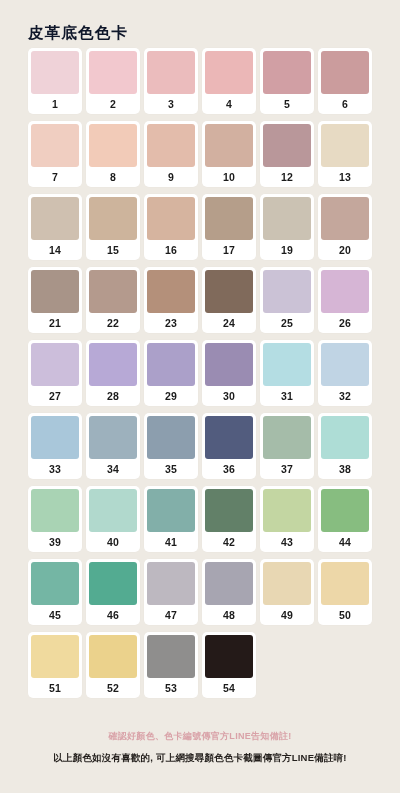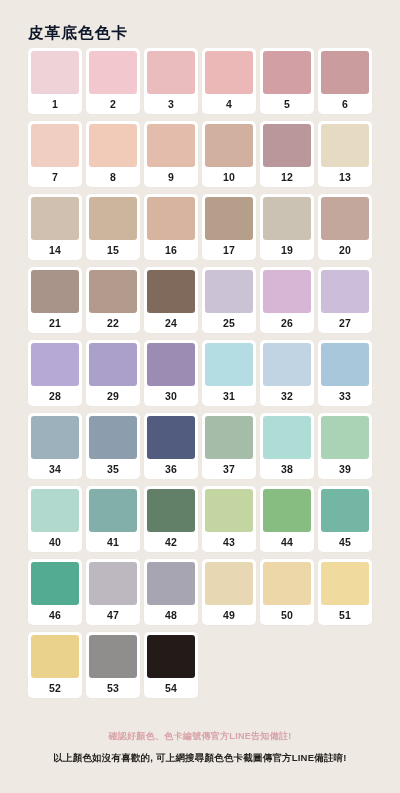--- a/index.html
+++ b/index.html
@@ -180,20 +180,24 @@
       </div>
       <div class="card">
         <div class="chip" style="background: rgb(168, 148, 136);"></div>
         <div class="num">21</div>
       </div>
       <div class="card">
         <div class="chip" style="background: rgb(180, 154, 141);"></div>
         <div class="num">22</div>
       </div>
       <div class="card">
+        <div class="chip" style="background: rgb(180, 144, 122);"></div>
+        <div class="num">23</div>
+      </div>
+      <div class="card">
         <div class="chip" style="background: rgb(128, 106, 91);"></div>
         <div class="num">24</div>
       </div>
       <div class="card">
         <div class="chip" style="background: rgb(203, 194, 214);"></div>
         <div class="num">25</div>
       </div>
       <div class="card">
         <div class="chip" style="background: rgb(214, 181, 213);"></div>
         <div class="num">26</div>

